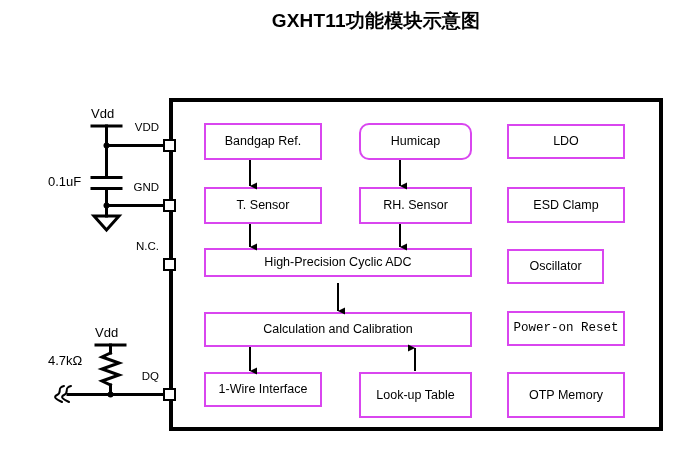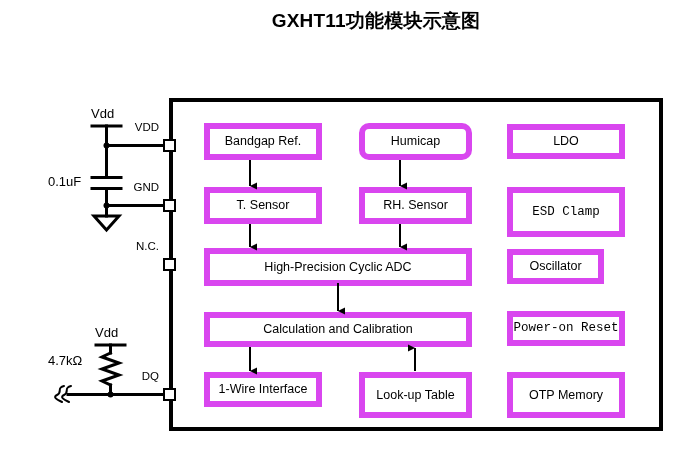--- a/index.html
+++ b/index.html
@@ -34,21 +34,21 @@
     top: 98px;
     width: 494px;
     height: 333px;
     border: 4px solid #000000;
     box-sizing: border-box;
     background: #ffffff;
   }
   
   .block {
     position: absolute;
-    border: 6px solid #d946ef;
+    border: 2px solid #d946ef;
     box-sizing: border-box;
     background: #ffffff;
     color: #000000;
     font-size: 12.5px;
     display: flex;
     align-items: center;
     justify-content: center;
     text-align: left;
     line-height: 1.15;
   }
@@ -178,24 +178,24 @@
       </div>
       <div class="block" style="left: 475px; top: 124px; width: 118px; height: 35px;">
         <span>LDO</span>
       </div>
       <div class="block" style="left: 172px; top: 187px; width: 118px; height: 37px;">
         <span>T. Sensor</span>
       </div>
       <div class="block" style="left: 327px; top: 187px; width: 113px; height: 37px;">
         <span>RH. Sensor</span>
       </div>
-      <div class="block" style="left: 475px; top: 187px; width: 118px; height: 50px; font-family: Liberation Mono, monospace;">
+      <div class="block" style="left: 475px; top: 187px; width: 118px; height: 36px;">
         <span>ESD Clamp</span>
       </div>
-      <div class="block" style="left: 172px; top: 248px; width: 268px; height: 38px;">
+      <div class="block" style="left: 172px; top: 248px; width: 268px; height: 29px;">
         <span>High-Precision Cyclic ADC</span>
       </div>
       <div class="block" style="left: 475px; top: 249px; width: 97px; height: 35px;">
         <span>Oscillator</span>
       </div>
       <div class="block" style="left: 172px; top: 312px; width: 268px; height: 35px;">
         <span>Calculation and Calibration</span>
       </div>
       <div class="block" style="left: 475px; top: 311px; width: 118px; height: 35px; font-family: Liberation Mono, monospace;">
         <span>Power-on Reset</span>

